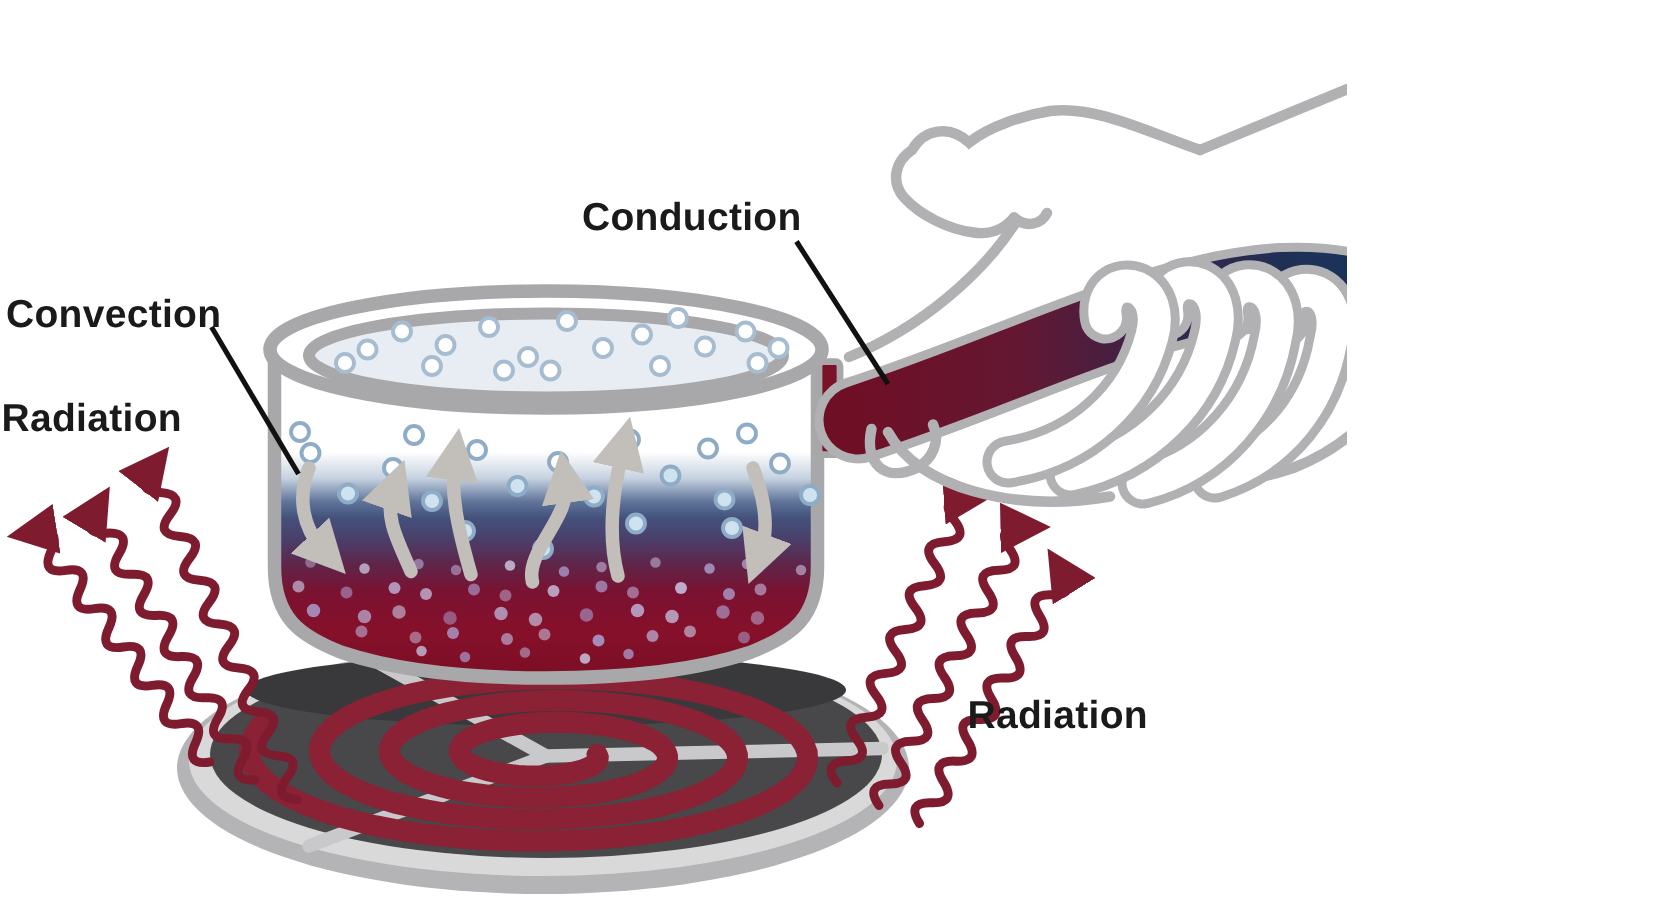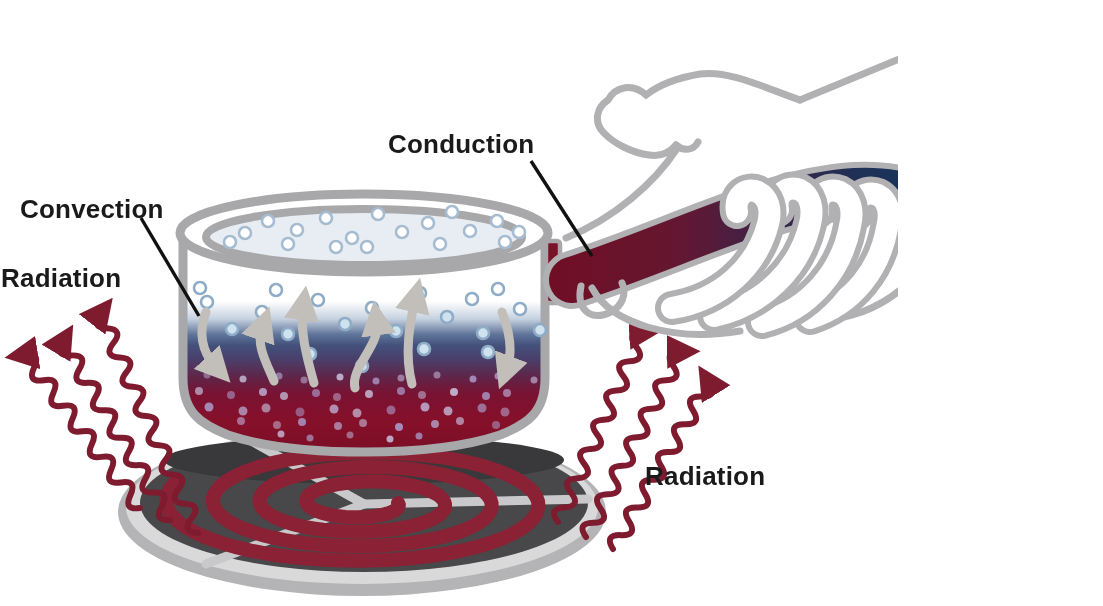--- a/index.html
+++ b/index.html
@@ -11,21 +11,21 @@
   .label{
     position:absolute;
     font-weight:700;
     font-size:26px;
     letter-spacing:.2px;
     color:var(--label,#1a1a1a);
     white-space:nowrap;
     user-select:none;
   }
   .label-conduction{left:388px;top:129px;}
-  .label-convection{left:20px;top:194px;text-align:center;}
+  .label-convection{left:4px;top:194px;text-align:center;}
   .label-radiation-left{left:1px;top:263px;}
   .label-radiation-right{left:645px;top:461px;}
 </style>
 </head>
 <body>
 
 <div class="stage">
 
 <svg width="1103" height="606" viewBox="0 0 1103 606">
   <defs>

